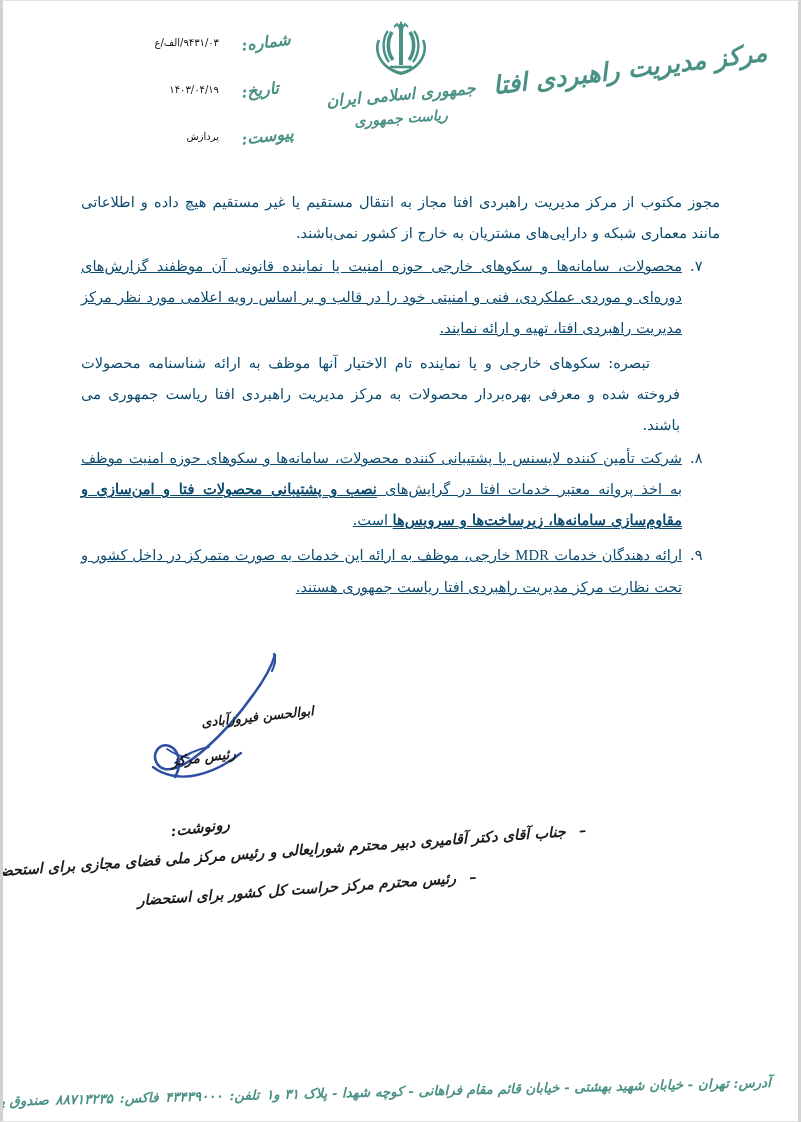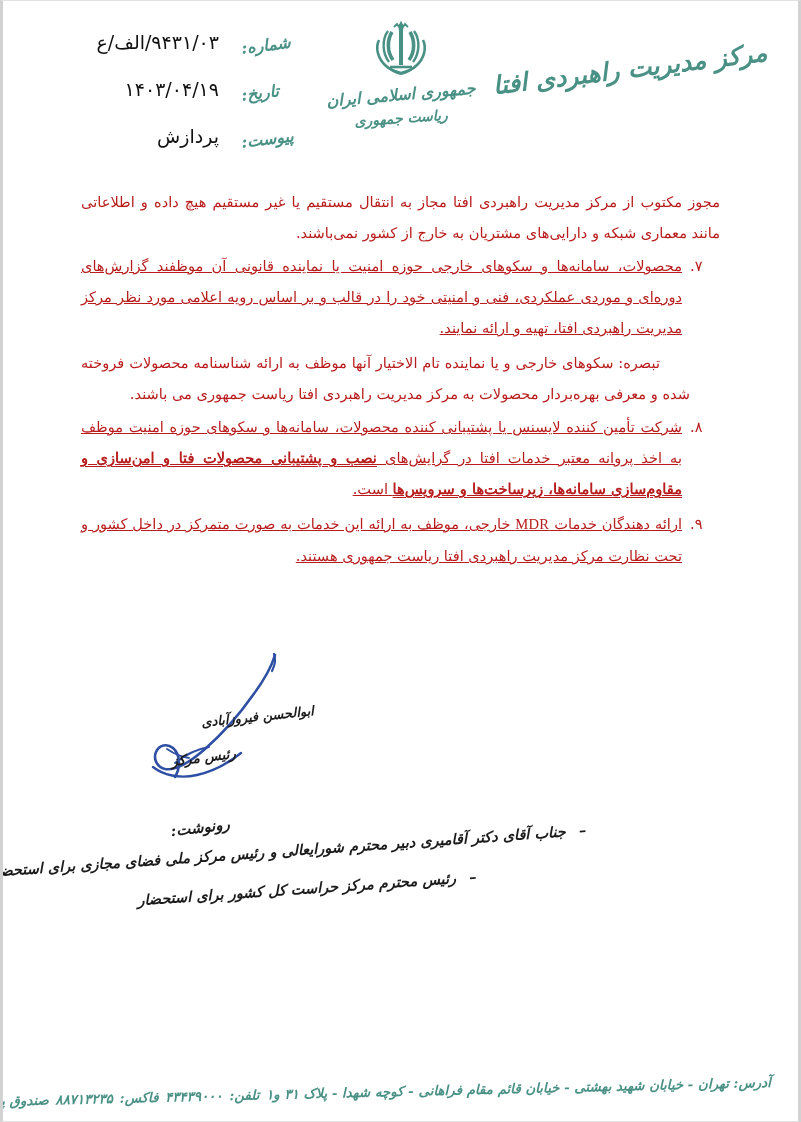--- a/index.html
+++ b/index.html
@@ -107,34 +107,34 @@
     font-weight: 600;
     font-size: 16px;
     width: 78px;
     text-align: left;
     transform: rotate(-7deg);
     white-space: nowrap;
   }
   .meta-value {
     color: #111111;
     font-family: "DejaVu Sans", sans-serif;
-    font-size: 19px;
+    font-size: 10px;
     padding-right: 22px;
     white-space: nowrap;
     direction: rtl;
   }
 
   
   .body-area {
     position: absolute;
     top: 185px;
     right: 78px;
     left: 78px;
     direction: rtl;
-    color: #b91c1c;
+    color: #0c4a6e;
     font-family: "DejaVu Serif", serif;
     font-size: 14.6px;
     line-height: 31px;
     text-align: justify;
   }
   .para {
     margin: 0 0 2px 0;
     text-align: justify;
     text-justify: inter-word;
   }
@@ -156,21 +156,21 @@
     font-size: 14.6px;
     line-height: 31px;
   }
   .clause-body {
     flex: 1 1 auto;
     text-align: justify;
     text-justify: inter-word;
     text-decoration: underline;
   }
   .sub-note {
-    margin-right: 30px;
+    margin-right: 40px;
     text-indent: 30px;
   }
   .emph {
     font-weight: bold;
     text-decoration: underline;
     text-underline-offset: 3px;
   }
   .latin {
     font-family: "Liberation Serif", serif;
     letter-spacing: 0.3px;

